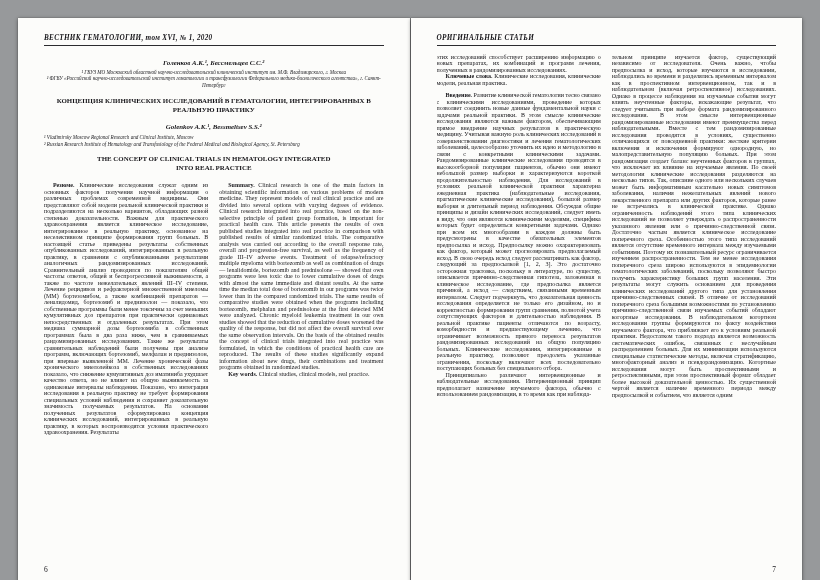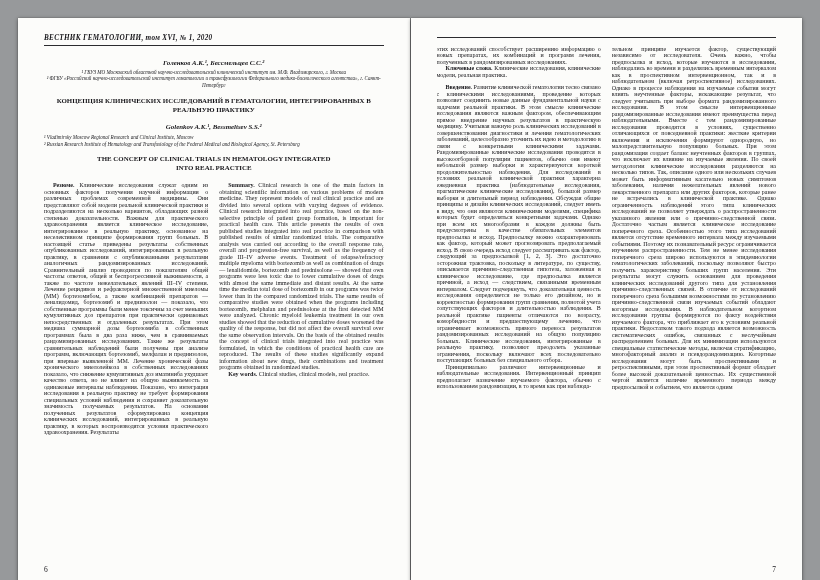--- a/index.html
+++ b/index.html
@@ -115,20 +115,21 @@
         <p class="para"><span class="b">Summary.</span> <span>Clinical research is one of the main factors in obtaining scientific information on various problems of modern medicine. They represent models of real clinical practice and are divided into several options with varying degrees of evidence. Clinical research integrated into real practice, based on the non-selective principle of patient group formation, is important for practical health care. This article presents the results of own published studies integrated into real practice in comparison with published results of similar randomized trials. The comparative analysis was carried out according to the overall response rate, overall and progression-free survival, as well as the frequency of grade III–IV adverse events. Treatment of relapse/refractory multiple myeloma with bortezomib as well as combination of drugs — lenalidomide, bortezomib and prednisolone — showed that own programs were less toxic due to lower cumulative doses of drugs with almost the same immediate and distant results. At the same time the median total dose of bortezomib in our programs was twice lower than in the compared randomized trials. The same results of comparative studies were obtained when the programs including bortezomib, melphalan and prednisolone at the first detected MM were analyzed. Chronic myeloid leukemia treatment in our own studies showed that the reduction of cumulative doses worsened the quality of the response, but did not affect the overall survival over the same observation intervals. On the basis of the obtained results the concept of clinical trials integrated into real practice was formulated, in which the conditions of practical health care are reproduced. The results of these studies significantly expand information about new drugs, their combinations and treatment programs obtained in randomized studies.</span></p>
         <p class="para"><span class="b">Key words.</span> <span>Clinical studies, clinical models, real practice.</span></p>
       </div>
     </div>
 
     <div class="page-num pn-left">6</div>
   </section>
 
   <section class="page">
     <header>
+      <div class="running-head">ОРИГИНАЛЬНЫЕ СТАТЬИ</div>
       <div class="head-rule"></div>
     </header>
 
     <div class="cols cols-tall">
       <div class="col">
         <p class="para noindent"><span>этих исследований способствует расширению информацию о новых препаратах, их комбинаций и программ лечения, полученных в рандомизированных исследованиях.</span></p>
         <p class="para"><span class="b">Ключевые слова.</span> <span>Клинические исследования, клинические модели, реальная практика.</span></p>
         <p class="para gap"><span class="b">Введение.</span> <span>Развитие клинической гематологии тесно связано с клиническими исследованиями, проведение которых позволяет соединить новые данные фундаментальной науки с задачами реальной практики. В этом смысле клинические исследования являются важным фактором, обеспечивающим прямое внедрение научных результатов в практическую медицину. Учитывая важную роль клинических исследований в совершенствовании диагностики и лечения гематологических заболеваний, целесообразно уточнить их идею и методологию в связи с конкретными клиническими задачами. Рандомизированные клинические исследования проводятся в высокоотборной популяции пациентов, обычно они имеют небольшой размер выборки и характеризуются короткой продолжительностью наблюдения. Для исследований в условиях реальной клинической практики характерна ежедневная практика (наблюдательные исследования, прагматические клинические исследования), большой размер выборки и длительный период наблюдения. Обсуждая общие принципы и дизайн клинических исследований, следует иметь в виду, что они являются клиническими моделями, специфика которых будет определяться конкретными задачами. Однако при всем их многообразии в каждом должны быть предусмотрены в качестве обязательных элементов предпосылка и исход. Предпосылку можно охарактеризовать как фактор, который может прогнозировать предполагаемый исход. В свою очередь исход следует рассматривать как фактор, следующий за предпосылкой [1, 2, 3]. Это достаточно осторожная трактовка, поскольку в литературе, по существу, описывается причинно-следственная гипотеза, заложенная в клиническое исследование, где предпосылка является причиной, а исход — следствием, связанными временным интервалом. Следует подчеркнуть, что доказательная ценность исследования определяется не только его дизайном, но и корректностью формирования групп сравнения, полнотой учета сопутствующих факторов и длительностью наблюдения. В реальной практике пациенты отличаются по возрасту, коморбидности и предшествующему лечению, что ограничивает возможность прямого переноса результатов рандомизированных исследований на общую популяцию больных. Клинические исследования, интегрированные в реальную практику, позволяют преодолеть указанные ограничения, поскольку включают всех последовательно поступающих больных без специального отбора.</span></p>
         <p class="para"><span>Принципиально различают интервенционные и наблюдательные исследования. Интервенционный принцип предполагает назначение изучаемого фактора, обычно с использованием рандомизации, в то время как при наблюда-</span></p>
       </div>

